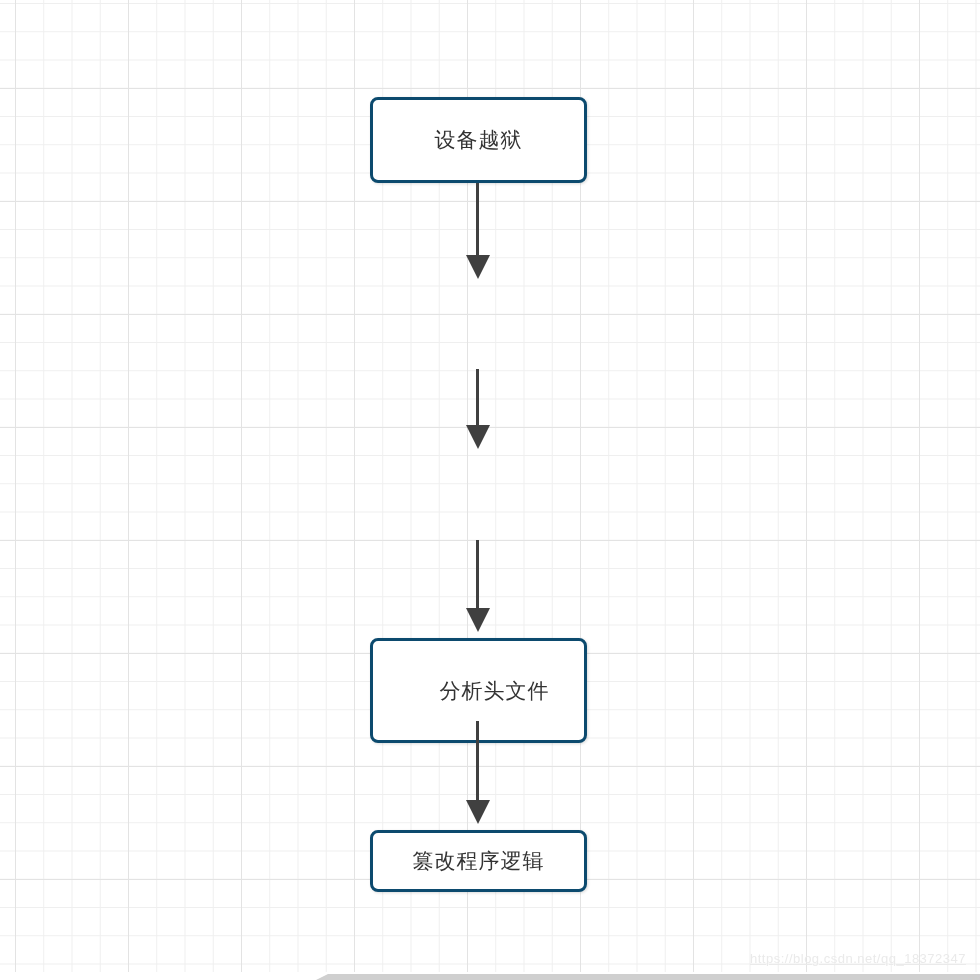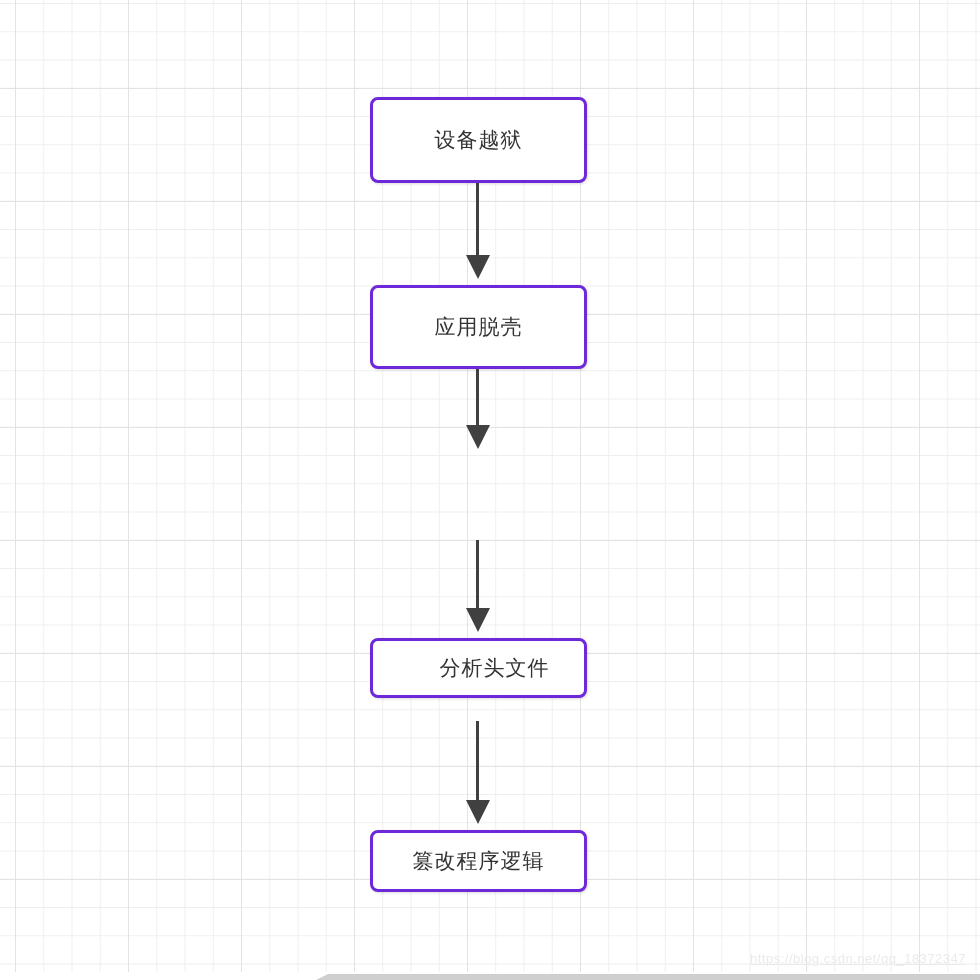--- a/index.html
+++ b/index.html
@@ -23,34 +23,34 @@
       linear-gradient(to bottom, #efefef 1px, transparent 1px);
     background-size: 113px 100%, 100% 113px, 28.25px 100%, 100% 28.25px;
     background-position: 15px 0, 0 88px, 15px 0, 0 3px;
   }
   .node {
     position: absolute;
     left: 370px;
     width: 217px;
     box-sizing: border-box;
     background: #ffffff;
-    border: 3px solid #6d28d9;
+    border: 3px solid #0c4a6e;
     border-radius: 8px;
     box-shadow: 1px 1px 3px rgba(0,0,0,0.14);
     display: flex;
     align-items: center;
     justify-content: center;
     font-size: 21px;
     letter-spacing: 1px;
     color: #333333;
   }
   .node-1 { top: 97px;  height: 86px; }
   .node-2 { top: 285px; height: 84px; }
   .node-3 { top: 455px; height: 85px; }
-  .node-4 { top: 638px; height: 60px; padding-left: 32px; }
+  .node-4 { top: 638px; height: 105px; padding-left: 32px; }
   .node-5 { top: 830px; height: 62px; }
 
   .arrow {
     position: absolute;
     left: 466px;
     width: 24px;
   }
   .arrow .shaft {
     position: absolute;
     left: 10px; top: 0;
@@ -97,23 +97,20 @@
 
   <div class="node node-1">
     <span>设备越狱</span>
   </div>
 
   <div class="arrow arrow-1">
     <div class="shaft"></div>
     <div class="head"></div>
   </div>
 
-  <div class="node node-2">
-    <span>应用脱壳</span>
-  </div>
 
   <div class="arrow arrow-2">
     <div class="shaft"></div>
     <div class="head"></div>
   </div>
 
 
   <div class="arrow arrow-3">
     <div class="shaft"></div>
     <div class="head"></div>

